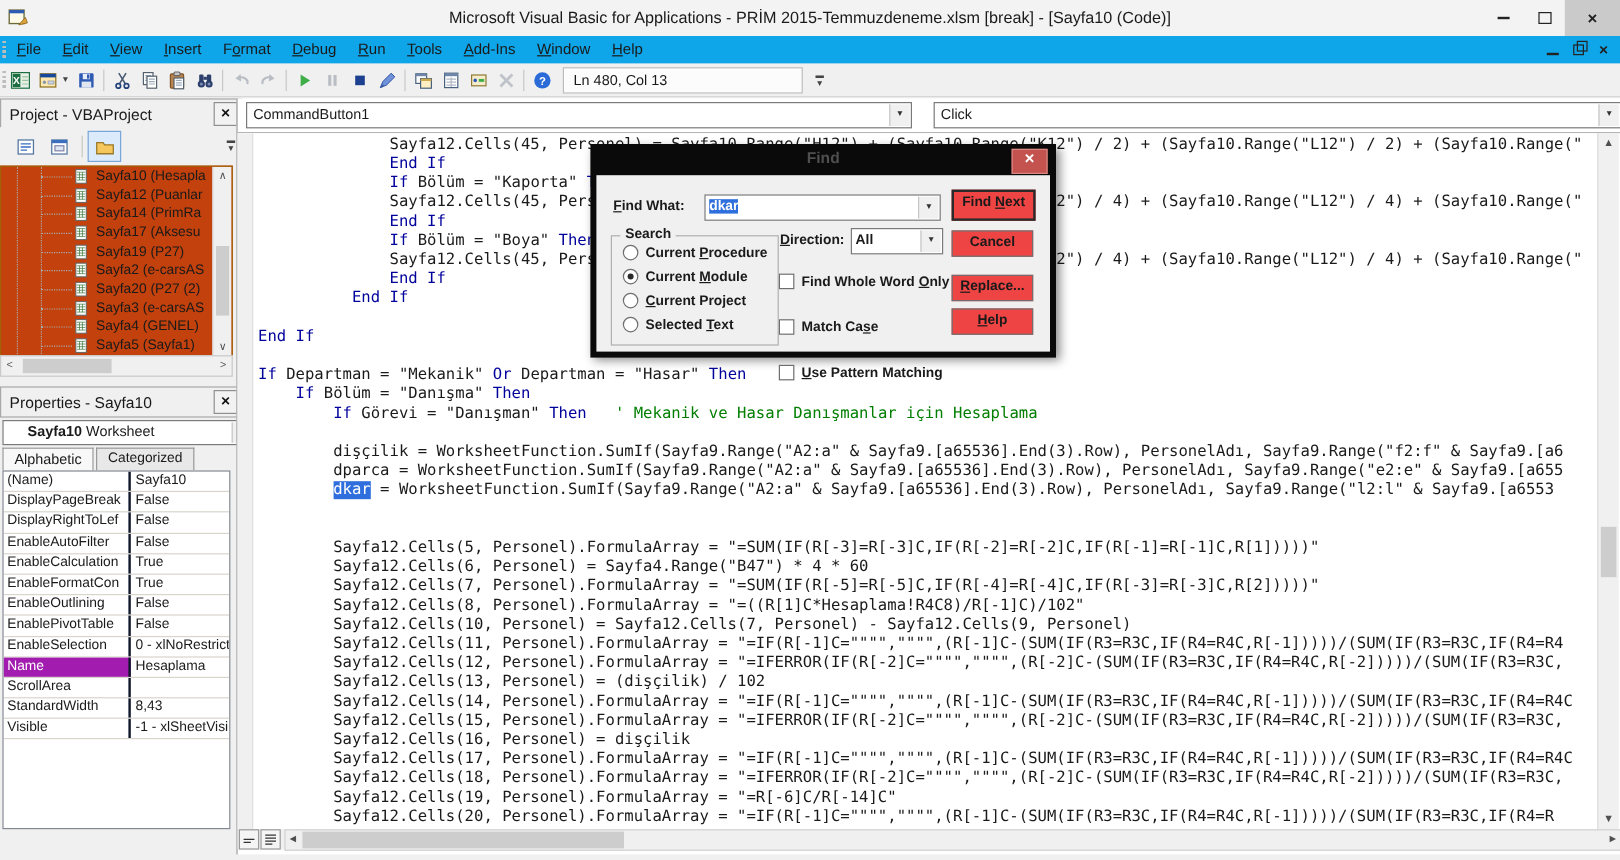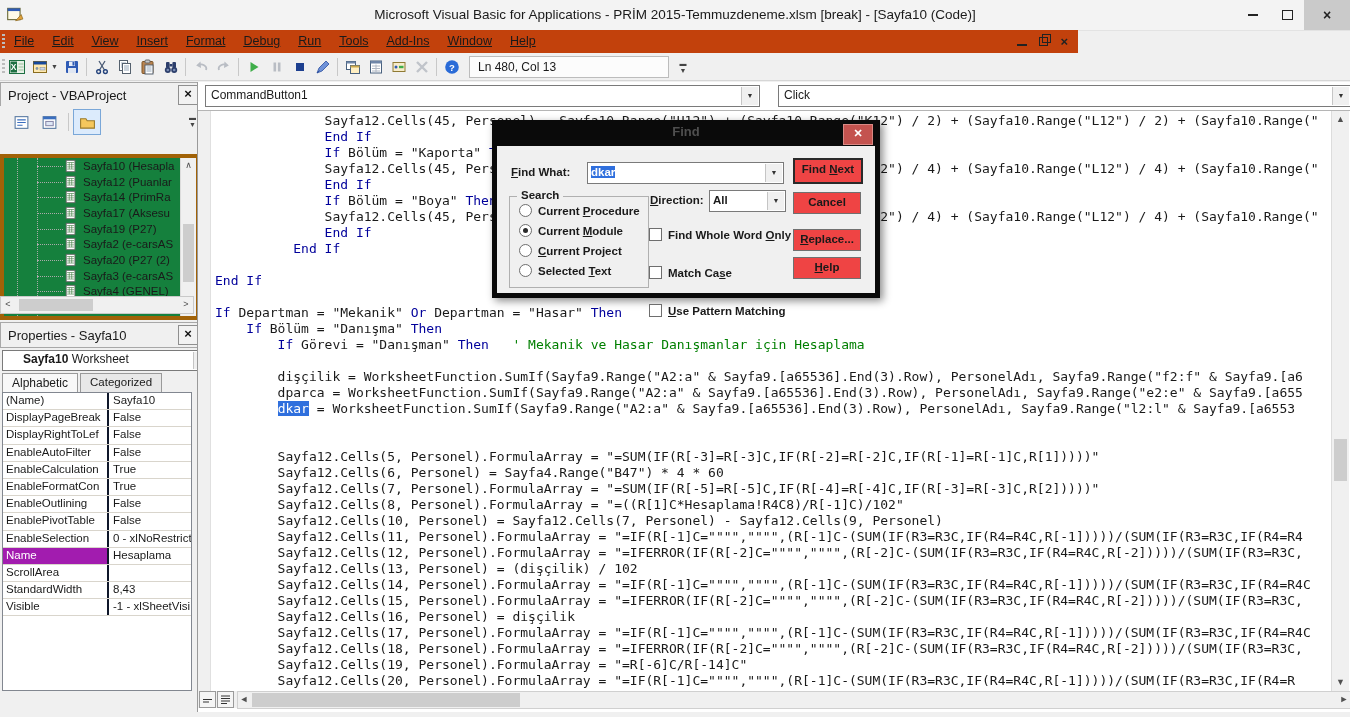--- a/index.html
+++ b/index.html
@@ -13,22 +13,22 @@
               text-align:center;font-size:13.5px;color:#1a1a1a;white-space:nowrap;}
   .win-controls{position:absolute;right:0;top:0;height:30px;display:flex;}
   .wbtn{width:34px;height:30px;display:flex;align-items:center;justify-content:center;}
   .wbtn.closeb{background:#cacaca;width:46px;}
   .gl-min{display:inline-block;width:10px;border-bottom:2px solid #222;}
   .gl-max{display:inline-block;width:9px;height:8px;border:1px solid #222;}
   .gl-x{font-size:14px;font-weight:bold;color:#222;line-height:1;}
   .gl-res{display:inline-block;width:7px;height:7px;border:1px solid #222;position:relative;background:transparent;}
   .gl-res::before{content:"";position:absolute;left:2px;top:-4px;width:7px;height:7px;border:1px solid #222;}
   
-  .menubar{position:absolute;left:0;top:30px;width:1078px;height:23px;background:#c2410c;
-           display:flex;align-items:center;font-size:12.5px;text-decoration:underline;}
+  .menubar{position:absolute;left:0;top:30px;width:1350px;height:23px;background:#0ea5e9;
+           display:flex;align-items:center;font-size:12.5px;}
   .mgrip{width:6px;height:16px;margin-left:2px;
          background:repeating-linear-gradient(#bdbdbd 0 2px,transparent 2px 4px);width:3px;}
   .menu-item{padding:0 9px;line-height:23px;white-space:nowrap;}
   .mdi-controls{position:absolute;right:4px;top:0;height:23px;display:flex;align-items:center;gap:12px;padding-right:6px;}
   .mdi-controls .gl-x{font-size:13px;}
   
   .toolbar{position:absolute;left:0;top:53px;width:1350px;height:27px;background:#f0f0f0;
            border-bottom:1px solid #d6d6d6;display:flex;align-items:center;}
   .tbtn{width:23px;height:23px;display:flex;align-items:center;justify-content:center;flex:none;}
   .tbtn svg{width:16px;height:16px;}
@@ -43,22 +43,22 @@
                 padding:0 3px 0 7px;}
   .close-x{width:18px;height:18px;border:1px solid #8f8f8f;background:#f2f2f2;font-weight:bold;
            font-size:13px;text-align:center;line-height:16px;color:#111;}
   .ptoolbar{position:absolute;left:0;top:106px;width:192px;height:32px;background:#f0f0f0;
             display:flex;align-items:center;padding-left:8px;}
   .ptbtn{width:26px;height:24px;display:flex;align-items:center;justify-content:center;margin-right:2px;}
   .ptbtn.active{border:1px solid #7aa7d8;background:#dcebfc;}
   .ptbtn svg{width:17px;height:17px;}
   .psep{width:1px;height:18px;background:#c8c8c8;margin:0 4px;}
   .poverflow{position:absolute;right:4px;top:8px;font-size:7px;color:#444;}
-  .tree{position:absolute;left:0;top:154px;width:192px;height:158px;background:#15803d;
-        border:4px solid #a16207;overflow:hidden;}
+  .tree{position:absolute;left:0;top:138px;width:192px;height:158px;background:#c2410c;
+        border:1px solid #a16207;overflow:hidden;}
   .vline{position:absolute;top:0;bottom:0;border-left:1px dotted #aaa;}
   .trow{height:15.7px;display:flex;align-items:center;font-size:11.5px;position:relative;
         padding-left:60px;white-space:nowrap;}
   .trow .stub{position:absolute;left:33px;top:50%;width:26px;border-top:1px dotted #aaa;}
   .trow .ticon{position:absolute;left:60px;width:14px;height:14px;}
   .trow .tlabel{padding-left:19px;}
   .tree-vscroll{position:absolute;right:0;top:0;width:15px;bottom:0;background:#f0f0f0;border-left:1px solid #dcdcdc;}
   .tree-hscroll{position:absolute;left:0;top:296px;width:192px;height:16px;background:#f0f0f0;border:1px solid #c9c9c9;}
   .sbarr{position:absolute;color:#505050;font-size:9px;line-height:1;text-align:center;width:15px;}
   .sbthumb{position:absolute;background:#cdcdcd;}

